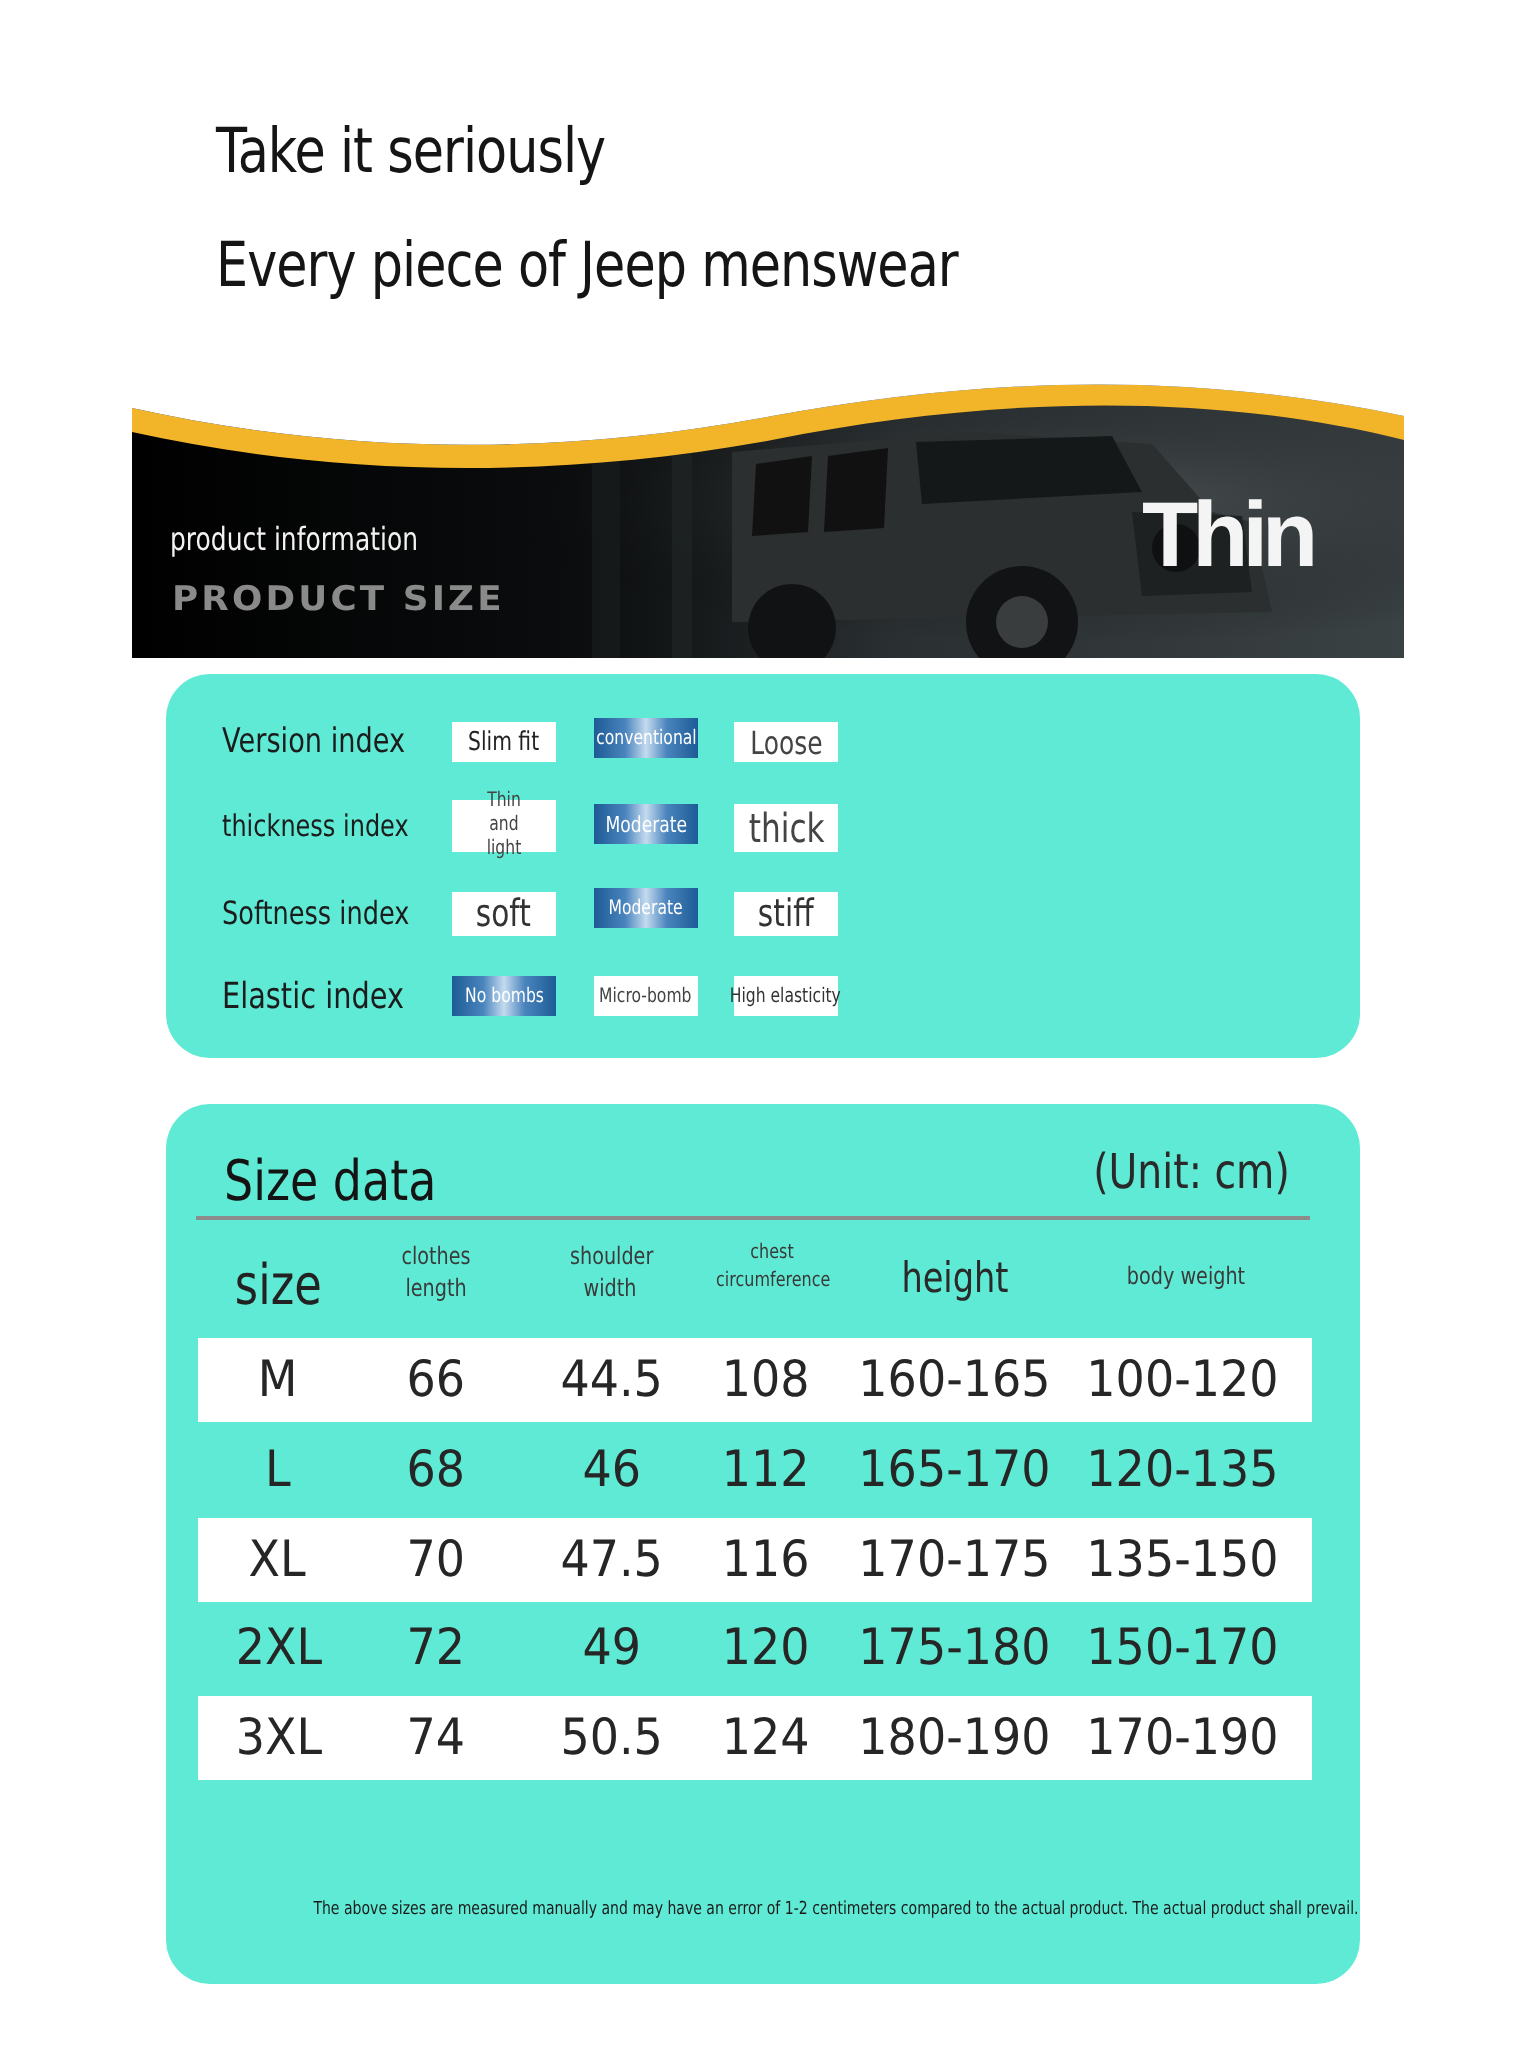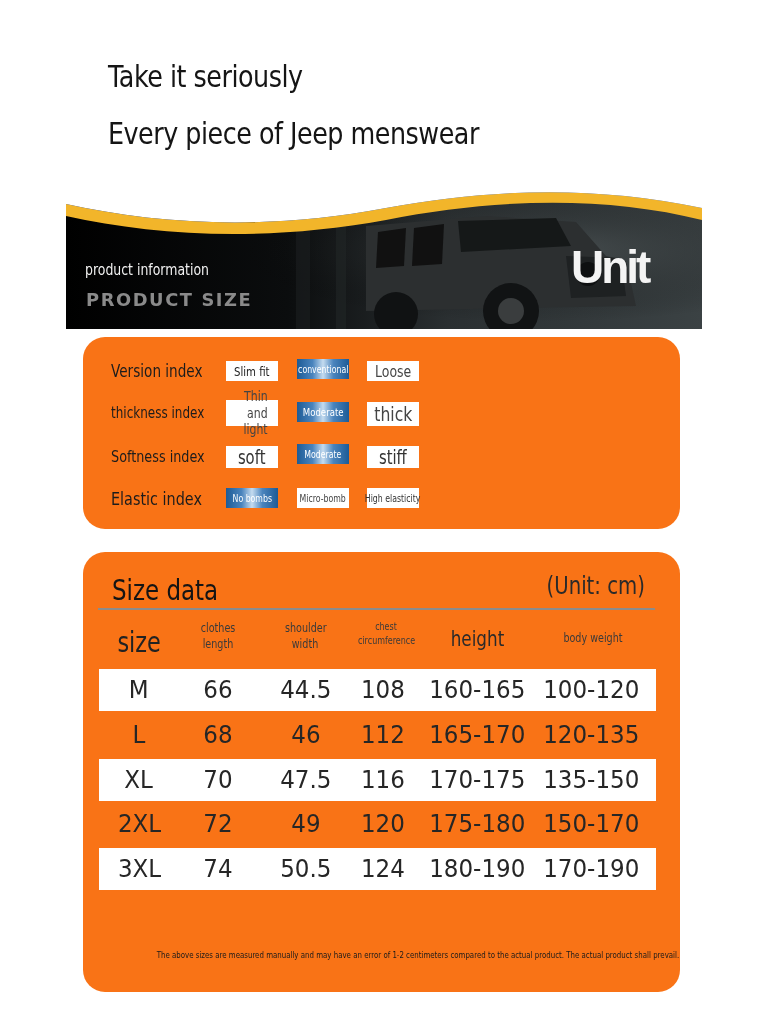--- a/index.html
+++ b/index.html
@@ -11,21 +11,21 @@
   .headline.h2 { top: 115px; font-size: 31px; }
 
   
   .banner { position: absolute; left: 66px; top: 186px; width: 636px; height: 143px; overflow: hidden; background: #000; }
   .banner svg { position: absolute; left: 0; top: 0; }
   .banner-sub { position: absolute; left: 19px; top: 74px; font-size: 16px; color: #f2f2f2; font-family: "DejaVu Sans", sans-serif; transform: scaleX(0.78); transform-origin: left center; white-space: nowrap; }
   .banner-title { position: absolute; left: 20px; top: 104px; font-size: 17px; font-weight: bold; color: #8a8a8a; letter-spacing: 1.5px; font-family: "DejaVu Sans", sans-serif; transform: scaleX(1.05); transform-origin: left center; white-space: nowrap; }
   .jeep-logo { position: absolute; left: 505px; top: 54px; font-size: 46px; font-weight: bold; color: #f4f4f4; font-family: "Liberation Sans", sans-serif; letter-spacing: -3px; }
 
   
-  .panel { position: absolute; background: #f97316; border-radius: 22px; }
+  .panel { position: absolute; background: #5eead4; border-radius: 22px; }
   .panel.index { left: 83px; top: 337px; width: 597px; height: 192px; }
   .panel.size { left: 83px; top: 552px; width: 597px; height: 440px; }
 
   .idx-row { position: absolute; left: 0; width: 100%; height: 30px; }
   .idx-label { position: absolute; left: 28px; font-family: "DejaVu Sans", sans-serif; color: #1c1c1c; transform: scaleX(0.8); transform-origin: left center; white-space: nowrap; }
   .chip { position: absolute; height: 20px; display: flex; align-items: center; justify-content: center; background: #ffffff; color: #222; font-family: "DejaVu Sans", sans-serif; white-space: nowrap; }
   .chip span { display: inline-block; transform: scaleX(0.78); }
   .chip.active { background: linear-gradient(90deg, #1d5b96 0%, #4a84bd 30%, #c4dbef 50%, #4a84bd 70%, #1d5b96 100%); color: #ffffff; text-align: right; }
 
   
@@ -80,41 +80,41 @@
       <circle cx="445" cy="125" r="28" fill="#111314"></circle>
       <circle cx="445" cy="125" r="13" fill="#3a3d3e"></circle>
       <circle cx="330" cy="128" r="22" fill="#101213"></circle>
     </g>
 
     <path d="M0 18 C 90 38, 200 45, 320 22 C 430 2, 530 0, 636 22 L636 34 C 540 10, 430 12, 320 34 C 200 56, 90 50, 0 30 Z" fill="#f2b52a"></path>
     <path d="M0 0 L636 0 L636 22 C 530 0, 430 2, 320 22 C 200 45, 90 38, 0 18 Z" fill="#ffffff"></path>
   </svg>
   <div class="banner-sub">product information</div>
   <div class="banner-title">PRODUCT SIZE</div>
-  <div class="jeep-logo">Unit</div>
+  <div class="jeep-logo">Thin</div>
 </div>
 
 <div class="panel index">
 
   <div class="idx-row" style="top:20px">
     <div class="idx-label" style="font-size:17px; top:4px">Version index</div>
     <div class="chip" style="left:143px; width:52px; top:4px; font-size:13px">
         <span>Slim fit</span>
       </div>
     <div class="chip active" style="left:214px; width:52px; top:2px; font-size:10px">
         <span>conventional</span>
       </div>
     <div class="chip" style="left:284px; width:52px; top:4px; font-size:16px; color:#444">
         <span>Loose</span>
       </div>
   </div>
 
   <div class="idx-row" style="top:62px">
     <div class="idx-label" style="font-size:15px; top:5px">thickness index</div>
-    <div class="chip" style="left:143px; width:52px; top:1px; height:26px; font-size:14px; line-height:1.2; text-align:right; color:#444">
+    <div class="chip" style="left:143px; width:52px; top:1px; height:26px; font-size:10px; line-height:1.2; text-align:center; color:#444">
         <span style="white-space:normal; width:40px">Thin and light</span>
       </div>
     <div class="chip active" style="left:214px; width:52px; top:3px; font-size:11px">
         <span>Moderate</span>
       </div>
     <div class="chip" style="left:284px; width:52px; top:3px; height:24px; font-size:20px; color:#444">
         <span>thick</span>
       </div>
   </div>
 

